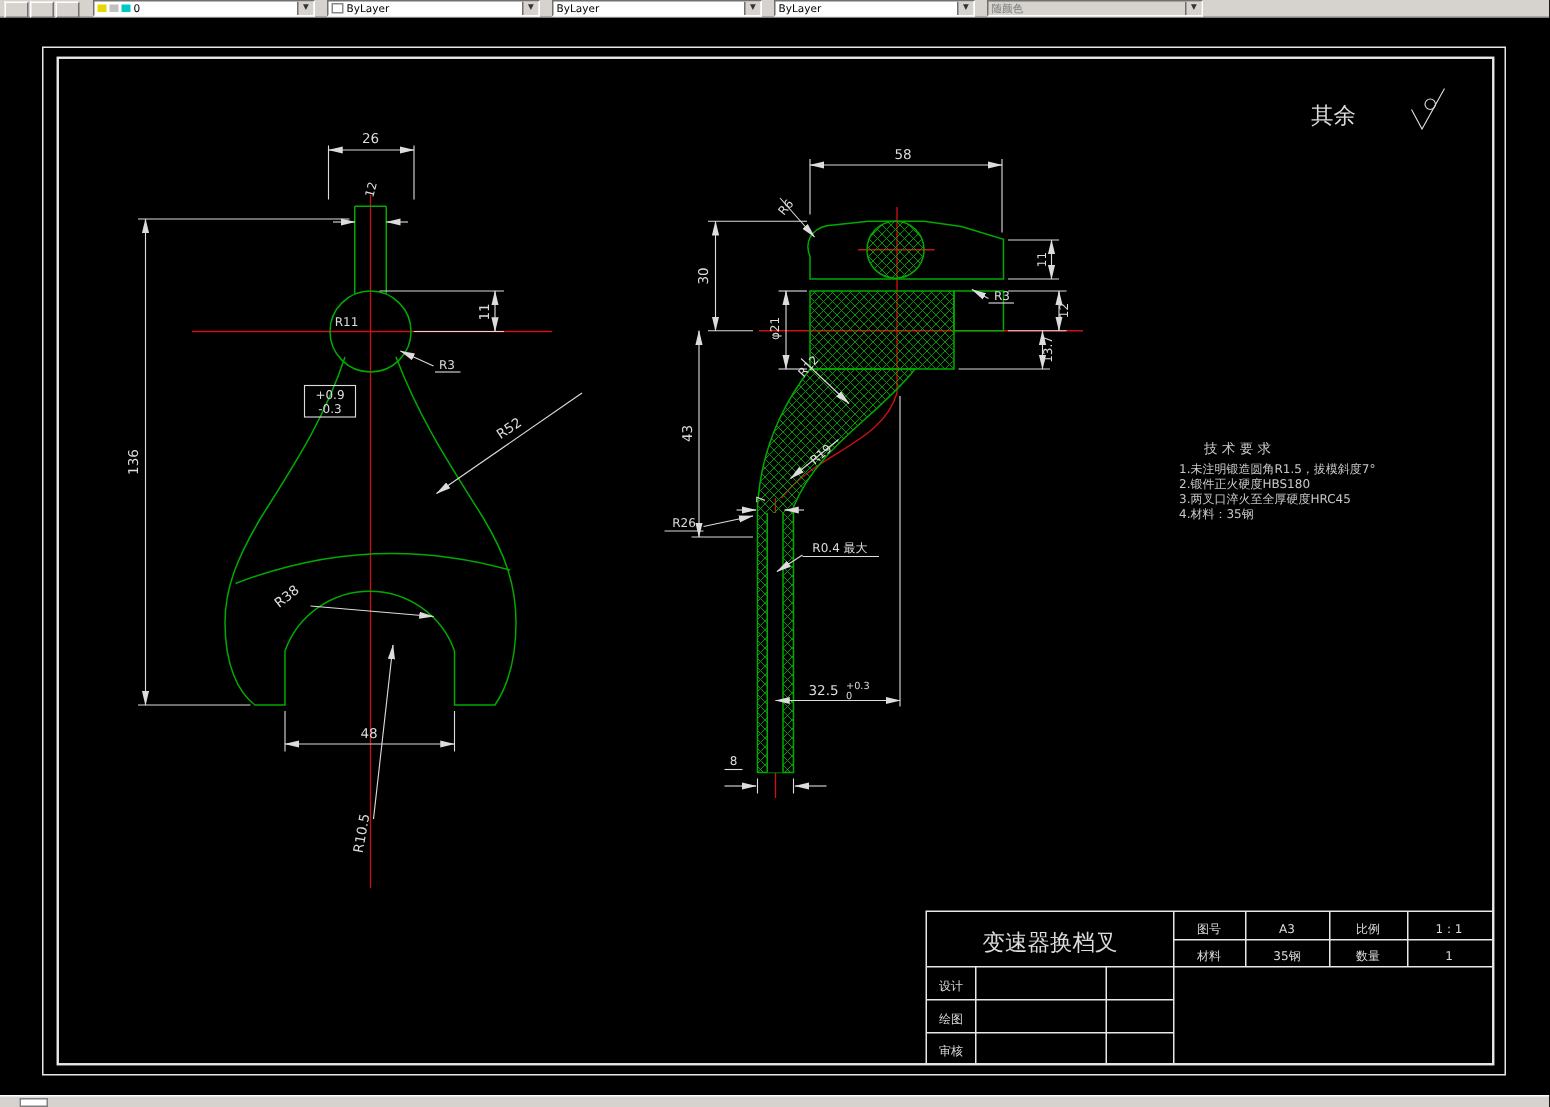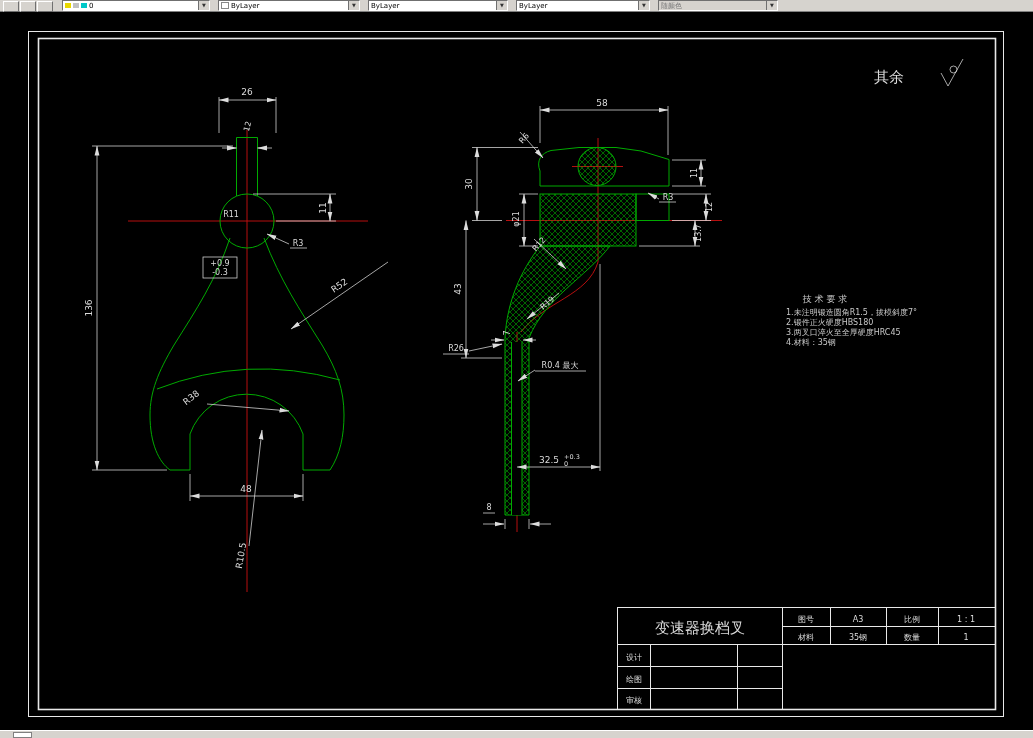--- a/index.html
+++ b/index.html
@@ -60,21 +60,21 @@
       <span class="dd">▼</span>
     </div>
     <div class="combo" style="left:368px;width:140px">
       <span class="cval">ByLayer</span>
       <span class="dd">▼</span>
     </div>
     <div class="combo" style="left:516px;width:134px">
       <span class="cval">ByLayer</span>
       <span class="dd">▼</span>
     </div>
-    <div class="combo disabled" style="left:658px;width:120px">
+    <div class="combo disabled" style="left:658px;width:144px">
       <span class="cval">随颜色</span>
       <span class="dd">▼</span>
     </div>
   </div>
 
   <svg width="1033" height="738" viewBox="0 0 1033 738">
     <defs>
       <pattern id="hatch" width="6" height="6" patternUnits="userSpaceOnUse">
         <path d="M0,0 L6,6 M6,0 L0,6" stroke="#00aa00" stroke-width="0.6"></path>
       </pattern>

